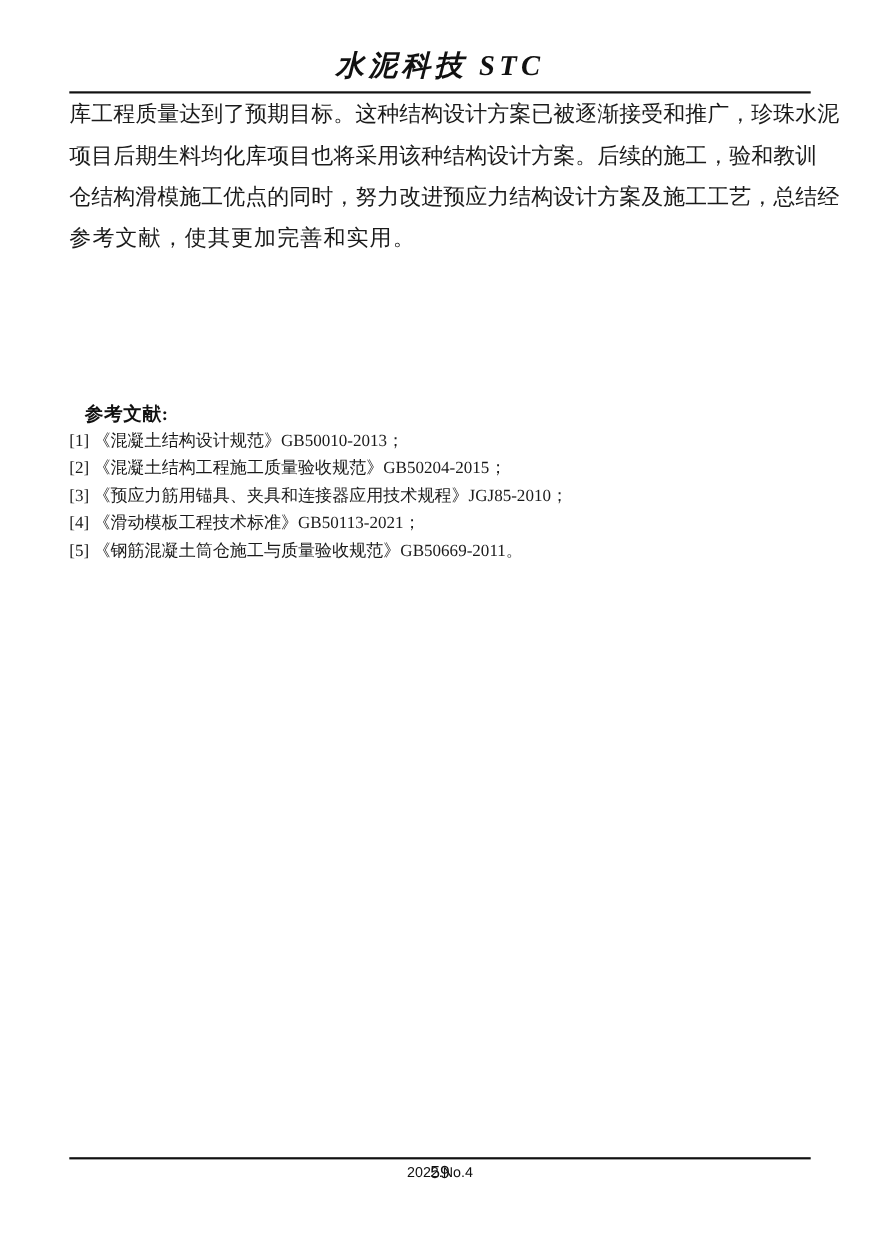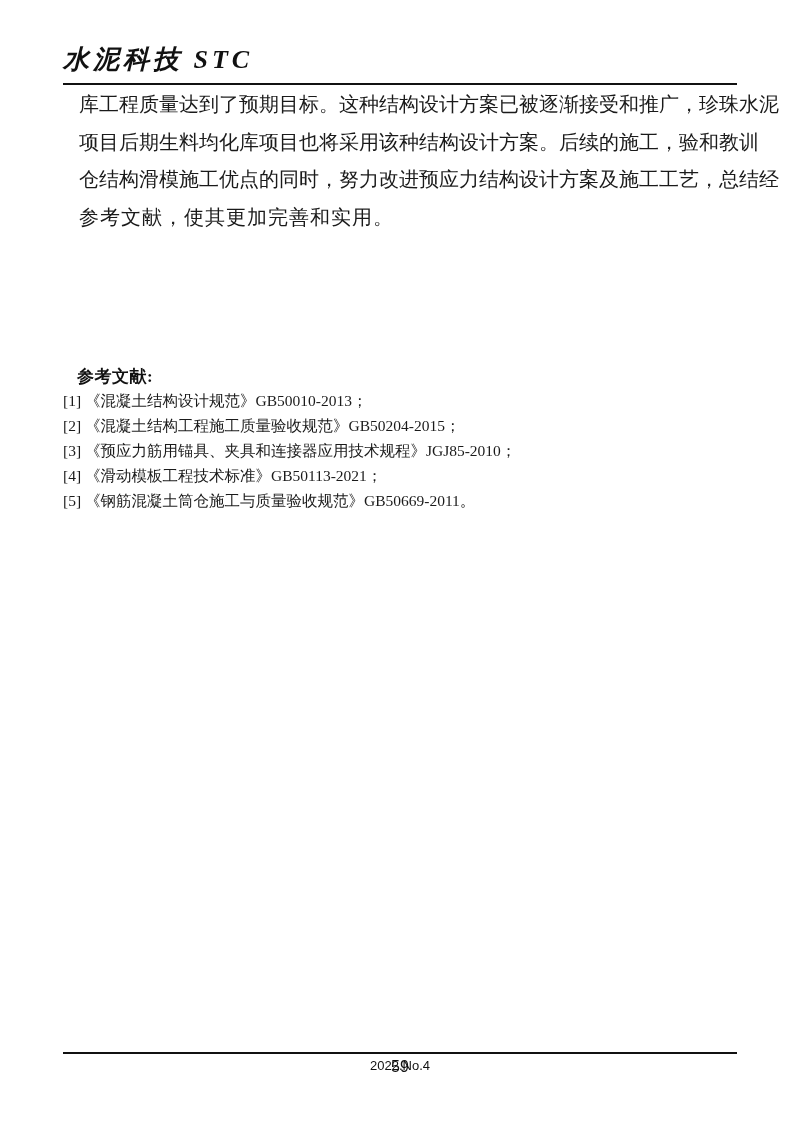--- a/index.html
+++ b/index.html
@@ -14,21 +14,21 @@
     background: #ffffff;
     overflow: hidden;
     font-family: "Liberation Serif", "DejaVu Serif", serif;
     color: #1a1a1a;
   }
   .header-title {
     position: absolute;
     top: 42px;
     left: 63px;
     width: 674px;
-    text-align: left;
+    text-align: center;
     font-size: 26px;
     font-style: italic;
     font-weight: bold;
     letter-spacing: 4px;
     color: #111;
     white-space: nowrap;
   }
   .header-rule {
     position: absolute;
     top: 83px;
@@ -43,21 +43,20 @@
     left: 63px;
     width: 674px;
     font-size: 20px;
     line-height: 37.5px;
     color: #1a1a1a;
   }
   .body-line {
     text-align: justify;
     text-align-last: justify;
     white-space: nowrap;
-    margin-left: 16px;
   }
   .body-line.last {
     text-align-last: left;
     letter-spacing: 1px;
   }
   .ref-heading {
     position: absolute;
     top: 365px;
     left: 63px;
     font-size: 17px;

